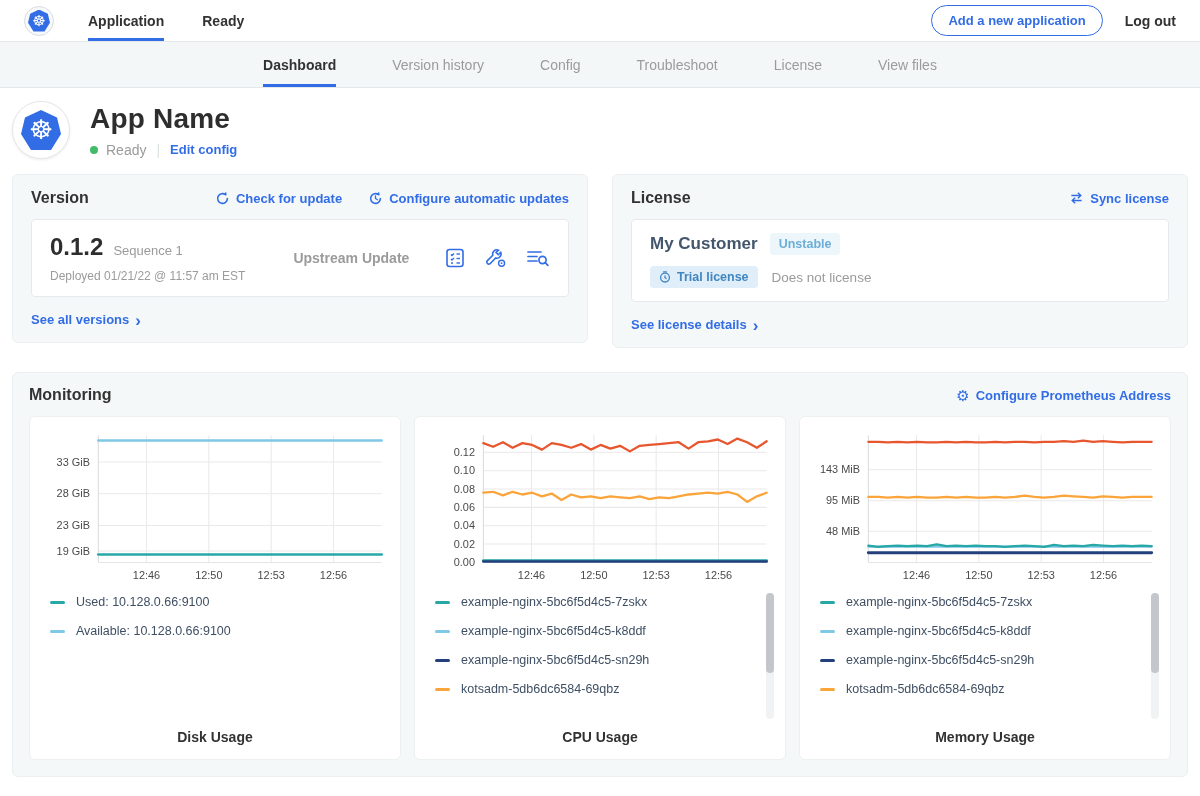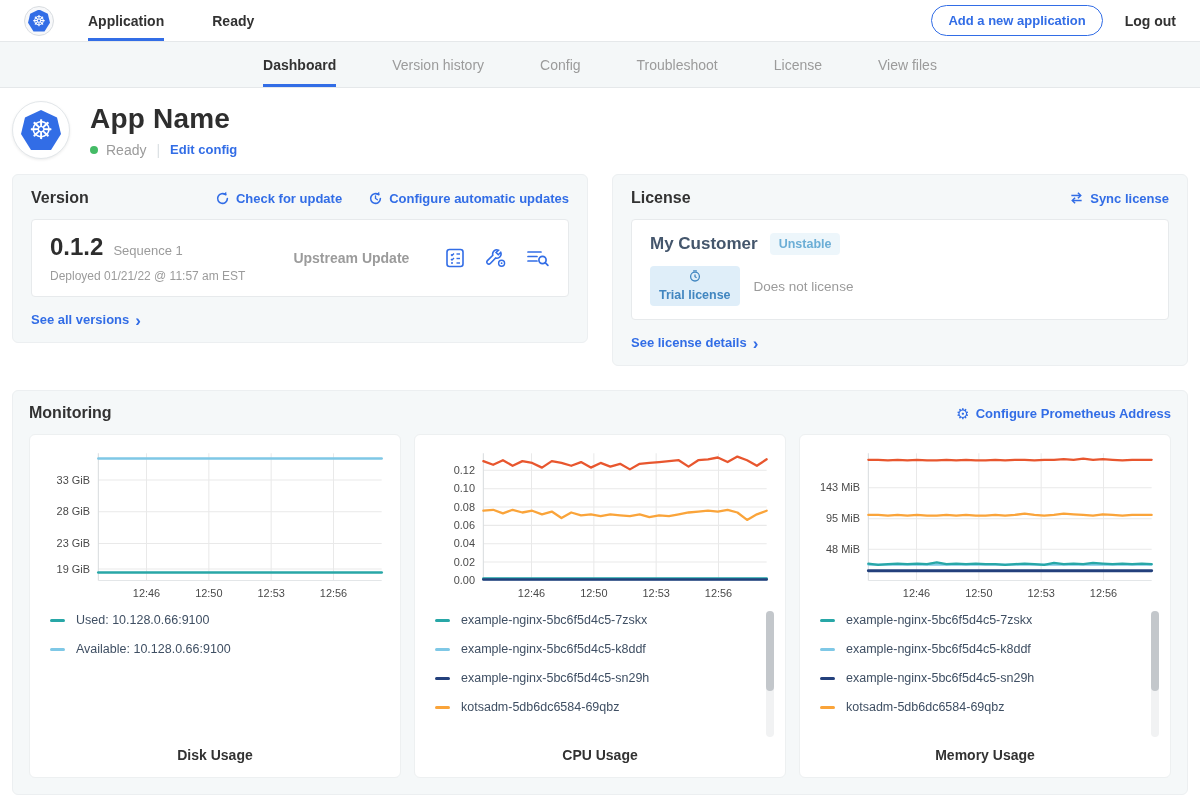--- a/index.html
+++ b/index.html
@@ -7,21 +7,21 @@
     font-family:"Liberation Sans","DejaVu Sans",sans-serif; color:#323232; }
 
   
   .topnav { height:42px; display:flex; align-items:center; padding:0 24px;
     border-bottom:1px solid #e5e8ea; background:#fff; }
   .logo-circle { width:30px; height:30px; border-radius:50%; background:#f7f8fa;
     border:1px solid #d9dde1; display:flex; align-items:center; justify-content:center; }
   .heptagon { background:#326de6; display:flex; align-items:center; justify-content:center;
     clip-path:polygon(50% 0,90% 19%,100% 60%,75% 100%,25% 100%,0 60%,10% 19%); color:#fff; }
   .logo-circle .heptagon { width:22px; height:22px; font-size:15px; }
-  .topnav-items { display:flex; height:100%; margin-left:34px; gap:48px; }
+  .topnav-items { display:flex; height:100%; margin-left:34px; gap:38px; }
   .nav-item { display:flex; align-items:center; height:100%; font-size:14px; font-weight:700;
     color:#323232; border-bottom:3px solid transparent; padding-top:3px; cursor:pointer; }
   .nav-item.active { border-bottom-color:#326de6; }
   .topnav-right { margin-left:auto; display:flex; align-items:center; gap:22px; }
   .pill-btn { border:1px solid #326de6; color:#326de6; background:#fff; border-radius:17px;
     font-size:13px; font-weight:700; padding:7px 16px; cursor:pointer;
     font-family:inherit; }
   .logout { font-size:14px; font-weight:600; color:#323232; cursor:pointer; }
 
   
@@ -68,21 +68,21 @@
   .v-icons { margin-left:auto; display:flex; align-items:center; gap:18px; }
   .v-icons span { cursor:pointer; display:flex; }
   .see-link { margin-top:13px; }
 
   .cust-row { display:flex; align-items:center; gap:12px; }
   .cust-name { font-size:17px; font-weight:700; color:#44566c; }
   .lt-badge { background:#edf6fb; color:#6caed6; font-size:12.5px; font-weight:600;
     border-radius:4px; padding:4px 9px; }
   .lic-row2 { display:flex; align-items:center; gap:14px; margin-top:11px; }
   .trial-badge { background:#dfeef9; color:#4186c0; font-size:12.5px; font-weight:700;
-    border-radius:4px; padding:4px 9px; display:inline-flex; align-items:center; gap:6px;flex-direction:column; }
+    border-radius:4px; padding:4px 9px; display:inline-flex; align-items:center; gap:6px; }
   .expiry { font-size:13.5px; color:#9b9b9b; }
 
   
   .monitoring { margin-top:24px; background:#f5f8f9; border:1px solid #eceff1;
     border-radius:6px; padding:13px 16px 16px; }
   .gear-glyph { font-size:15px; line-height:1; }
   .charts-row { display:flex; gap:13px; margin-top:12px; }
   .chart-card { flex:1; background:#fff; border:1px solid #edf0f1; border-radius:6px;
     padding:10px 10px 14px; height:344px; display:flex; flex-direction:column; }
   .chart-card svg.plot { width:100%; height:auto; display:block; }

